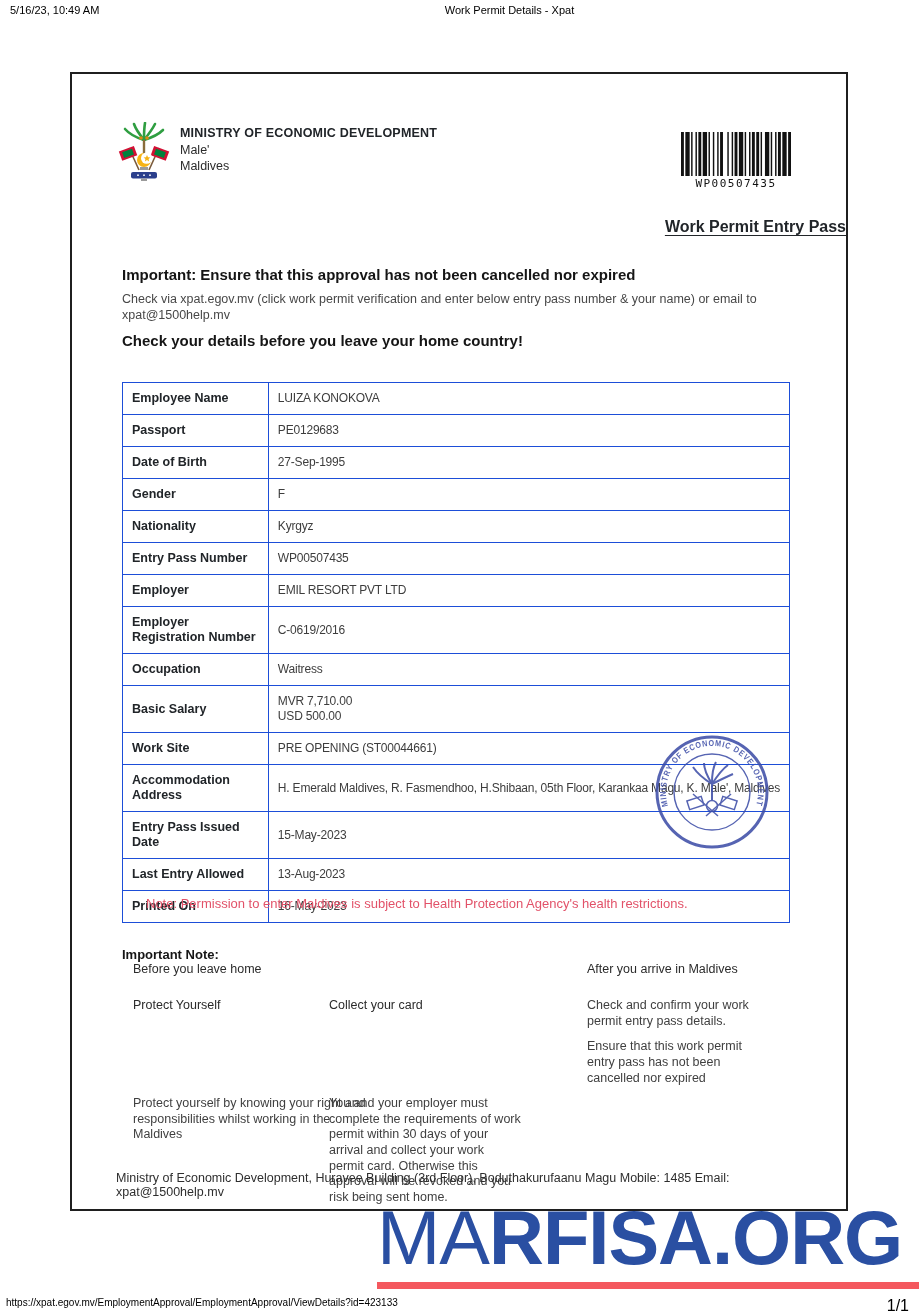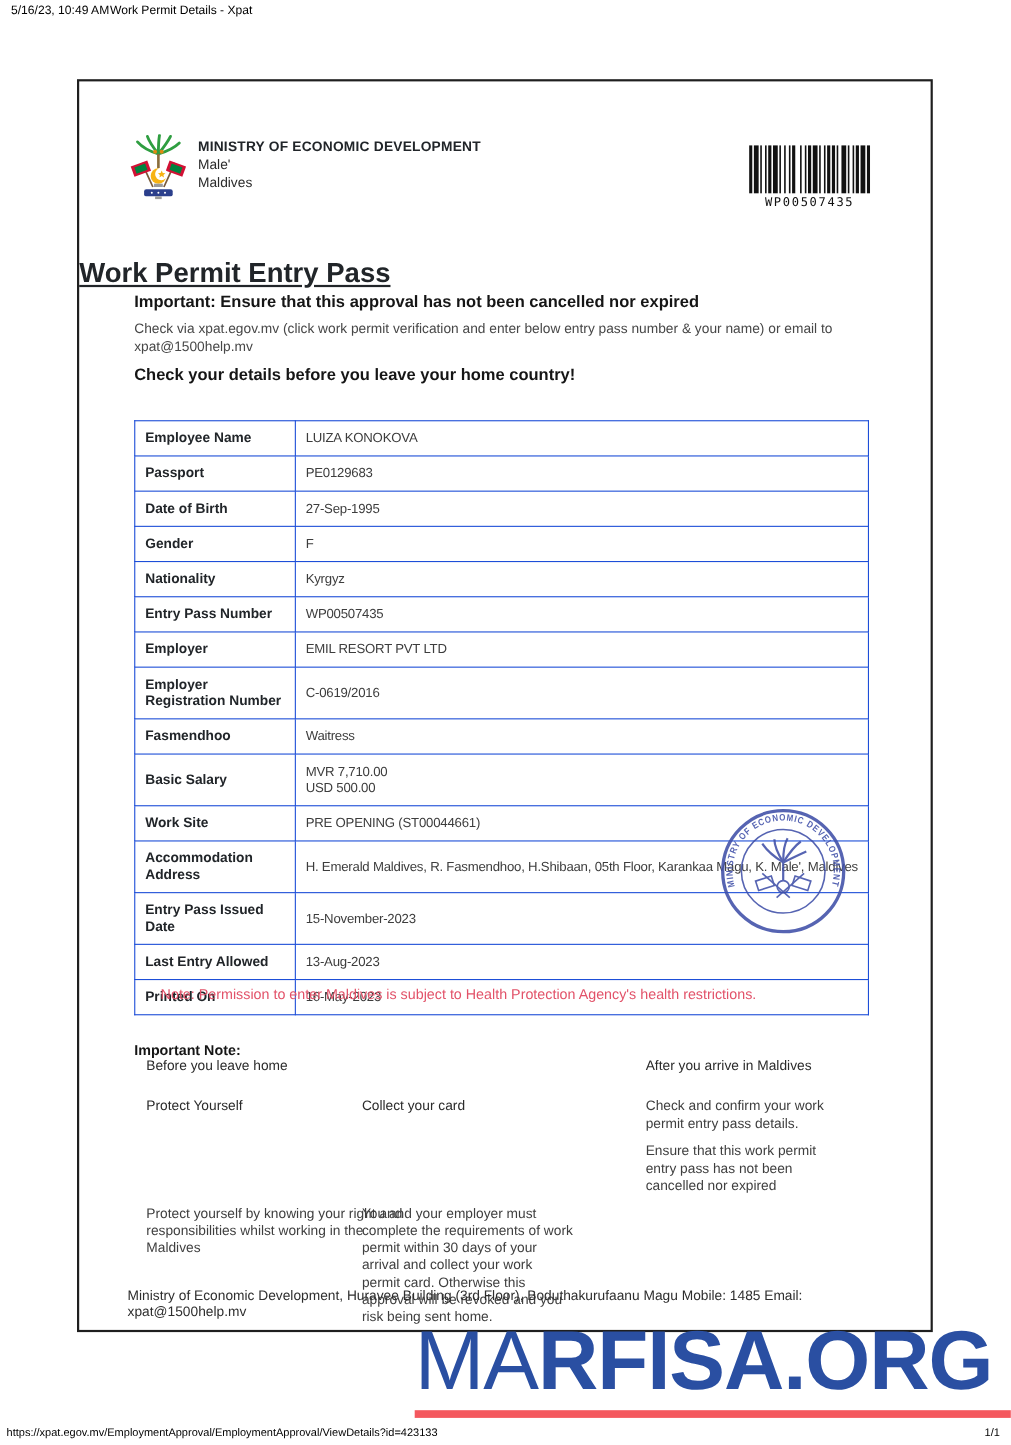--- a/index.html
+++ b/index.html
@@ -1,41 +1,41 @@
 <!DOCTYPE html>
 <html><head>
 <meta charset="utf-8">
 <style>
   * { margin:0; padding:0; box-sizing:border-box; }
   html,body { width:919px; height:1314px; background:#ffffff; overflow:hidden;
               font-family:"Liberation Sans", sans-serif; color:#212529; position:relative; }
 
   
   .print-header-left  { position:absolute; top:4px; left:10px; font-size:11px; color:#000; }
-  .print-header-title { position:absolute; top:4px; left:100px; right:0; text-align:left; font-size:11px; color:#000; }
+  .print-header-title { position:absolute; top:4px; left:100px; right:0; text-align:center; font-size:11px; color:#000; }
   .print-footer-url   { position:absolute; top:1297px; left:6px; font-size:10px; color:#000; }
-  .print-footer-page  { position:absolute; top:1297px; right:10px; font-size:10px; color:#000;text-align:center; }
+  .print-footer-page  { position:absolute; top:1297px; right:10px; font-size:16px; color:#000;text-align:center; }
 
   
   .page { position:absolute; left:70px; top:72px; width:778px; height:1139px;
           border:2px solid #1f1f1f; background:#fff; }
   .page > * { position:absolute; }
 
   .doc-header { left:46px; top:48px; display:flex; align-items:flex-start; }
   .emblem { width:52px; height:60px; flex:0 0 52px; }
   .ministry-block { margin-left:10px; padding-top:4px; }
   .ministry-name { font-size:12.5px; font-weight:700; letter-spacing:.2px; }
   .ministry-line { font-size:12.5px; color:#2b2b2b; margin-top:2.5px; }
 
   .barcode-wrap { left:608px; top:58px; width:112px; text-align:center; }
   .barcode-bars { width:110px; height:44px; display:block; margin:0 auto; }
   .barcode-bars rect { fill:#111; }
   .barcode-value { font-family:"DejaVu Sans Mono", monospace; font-size:11px; letter-spacing:1.5px; color:#111; margin-top:1px; }
 
-  .doc-title { top:160px; left:0; width:100%; text-align:left; font-size:25px; font-weight:700;
+  .doc-title { top:144px; left:0; width:100%; text-align:right; font-size:16px; font-weight:700;
                text-decoration:underline; text-underline-offset:3px; }
 
   .important-line { top:192px; left:50px; font-size:15px; font-weight:700; color:#151515; }
   .verify-block   { top:217px; left:50px; width:660px; font-size:12.5px; color:#474747; line-height:1.3; }
   .check-line     { top:258px; left:50px; font-size:15px; font-weight:700; color:#151515; }
 
   table.details { top:308px; left:50px; width:668px; border-collapse:collapse; }
   table.details td { border:1px solid #1d4ed8; padding:8px 9px; vertical-align:middle; }
   td.cell-label { width:180px; font-size:12.5px; font-weight:700; color:#212529; line-height:1.2; }
   td.cell-value { font-size:12px; color:#3d3d3d; line-height:1.25; letter-spacing:-0.2px;
@@ -183,38 +183,38 @@
         </tr>
         <tr>
           <td class="cell-label">Employer</td>
           <td class="cell-value">EMIL RESORT PVT LTD</td>
         </tr>
         <tr>
           <td class="cell-label">Employer Registration Number</td>
           <td class="cell-value">C-0619/2016</td>
         </tr>
         <tr>
-          <td class="cell-label">Fasmendhoo</td>
+          <td class="cell-label">Occupation</td>
           <td class="cell-value">Waitress</td>
         </tr>
         <tr>
           <td class="cell-label">Basic Salary</td>
           <td class="cell-value">MVR 7,710.00<br>USD 500.00</td>
         </tr>
         <tr>
           <td class="cell-label">Work Site</td>
           <td class="cell-value">PRE OPENING (ST00044661)</td>
         </tr>
         <tr>
           <td class="cell-label">Accommodation Address</td>
           <td class="cell-value">H. Emerald Maldives, R. Fasmendhoo, H.Shibaan, 05th Floor, Karankaa Magu, K. Male', Maldives</td>
         </tr>
         <tr>
           <td class="cell-label">Entry Pass Issued Date</td>
-          <td class="cell-value">15-November-2023</td>
+          <td class="cell-value">15-May-2023</td>
         </tr>
         <tr>
           <td class="cell-label">Last Entry Allowed</td>
           <td class="cell-value">13-Aug-2023</td>
         </tr>
         <tr>
           <td class="cell-label">Printed On</td>
           <td class="cell-value">16-May-2023</td>
         </tr>
       </tbody>

